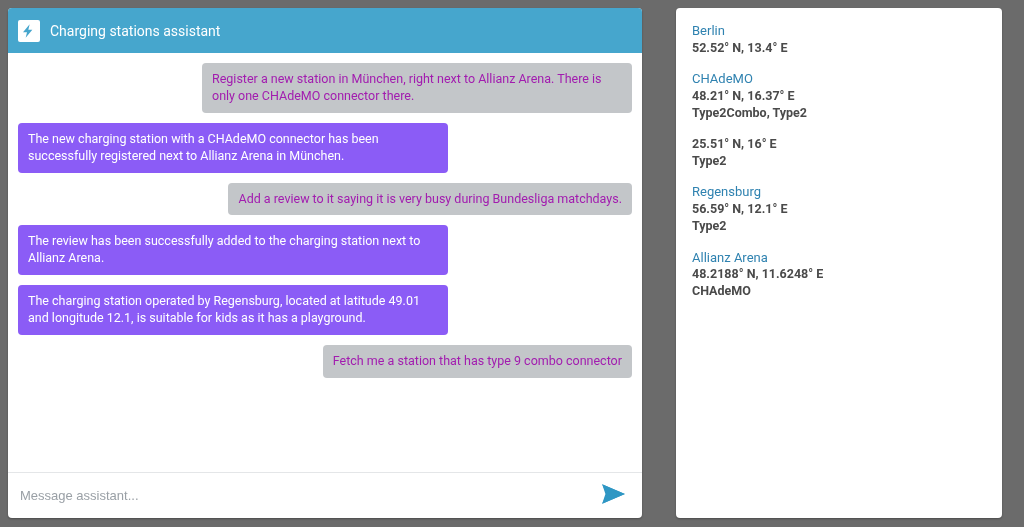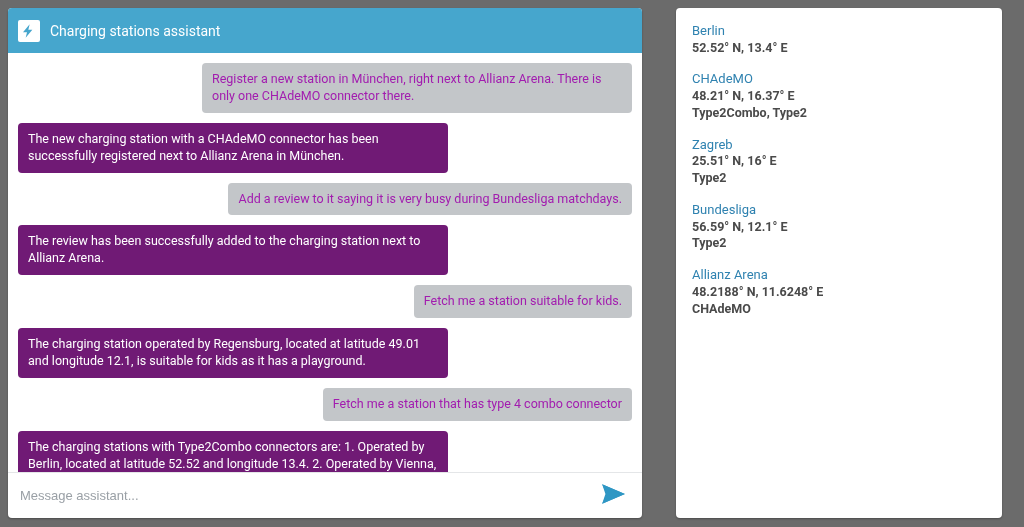--- a/index.html
+++ b/index.html
@@ -55,21 +55,21 @@
     line-height: 1.35;
     font-size: 12.5px;
   }
   .bubble.user {
     align-self: flex-end;
     background: #c3c6c9;
     color: #a21caf;
   }
   .bubble.assistant {
     align-self: flex-start;
-    background: #701a75;
+    background: #8b5cf6;
     color: #fff;
   }
   .chat-input-row {
     border-top: 1px solid #e4e6e8;
     height: 46px;
     display: flex; align-items: center;
     padding: 0 12px;
     gap: 17px;
   }
   .chat-input {
@@ -128,24 +128,22 @@
           </svg>
       </span>
       <span>Charging stations assistant</span>
     </div>
 
     <div class="chat-body">
       <div class="bubble user">Register a new station in München, right next to Allianz Arena. There is only one CHAdeMO connector there.</div>
       <div class="bubble assistant">The new charging station with a CHAdeMO connector has been successfully registered next to Allianz Arena in München.</div>
       <div class="bubble user">Add a review to it saying it is very busy during Bundesliga matchdays.</div>
       <div class="bubble assistant">The review has been successfully added to the charging station next to Allianz Arena.</div>
-      <div class="bubble user">Fetch me a station suitable for kids.</div>
       <div class="bubble assistant">The charging station operated by Regensburg, located at latitude 49.01 and longitude 12.1, is suitable for kids as it has a playground.</div>
-      <div class="bubble user">Fetch me a station that has type 4 combo connector</div>
-      <div class="bubble assistant">The charging stations with Type2Combo connectors are: 1. Operated by Berlin, located at latitude 52.52 and longitude 13.4. 2. Operated by Vienna, located at latitude 48.21 and longitude 16.37.</div>
+      <div class="bubble user">Fetch me a station that has type 9 combo connector</div>
     </div>
 
     <div class="chat-input-row">
       <input class="chat-input" type="text" placeholder="Message assistant..." style="">
       <button class="send-btn">
         <span>
           <svg viewBox="0 0 24 24">
               <path d="M2 21l21-9L2 3l3 9-3 9zm4.5-8L5 18l12.5-5L5 8l1.5 5h9v0h-9z" fill="#2f97c4"></path>
               <path d="M2 3l21 9-21 9 4-9-4-9zm4 9l-2 6 15-6-15-6 2 6h10v0H6z" fill="#2f97c4"></path>
             </svg>
@@ -158,26 +156,25 @@
     <div class="station">
       <div class="station-name">Berlin</div>
       <div class="station-coords">52.52° N, 13.4° E</div>
     </div>
     <div class="station">
       <div class="station-name">CHAdeMO</div>
       <div class="station-coords">48.21° N, 16.37° E</div>
       <div class="station-connectors">Type2Combo, Type2</div>
     </div>
     <div class="station">
-      <div class="station-name">Zagreb</div>
       <div class="station-coords">25.51° N, 16° E</div>
       <div class="station-connectors">Type2</div>
     </div>
     <div class="station">
-      <div class="station-name">Bundesliga</div>
+      <div class="station-name">Regensburg</div>
       <div class="station-coords">56.59° N, 12.1° E</div>
       <div class="station-connectors">Type2</div>
     </div>
     <div class="station">
       <div class="station-name">Allianz Arena</div>
       <div class="station-coords">48.2188° N, 11.6248° E</div>
       <div class="station-connectors">CHAdeMO</div>
     </div>
   </div>
 

